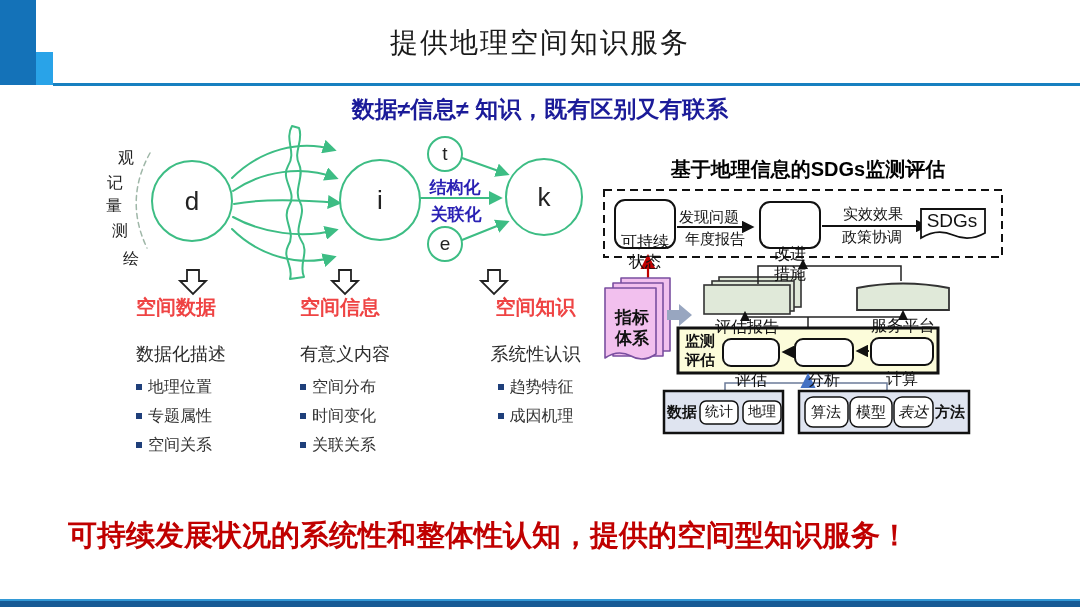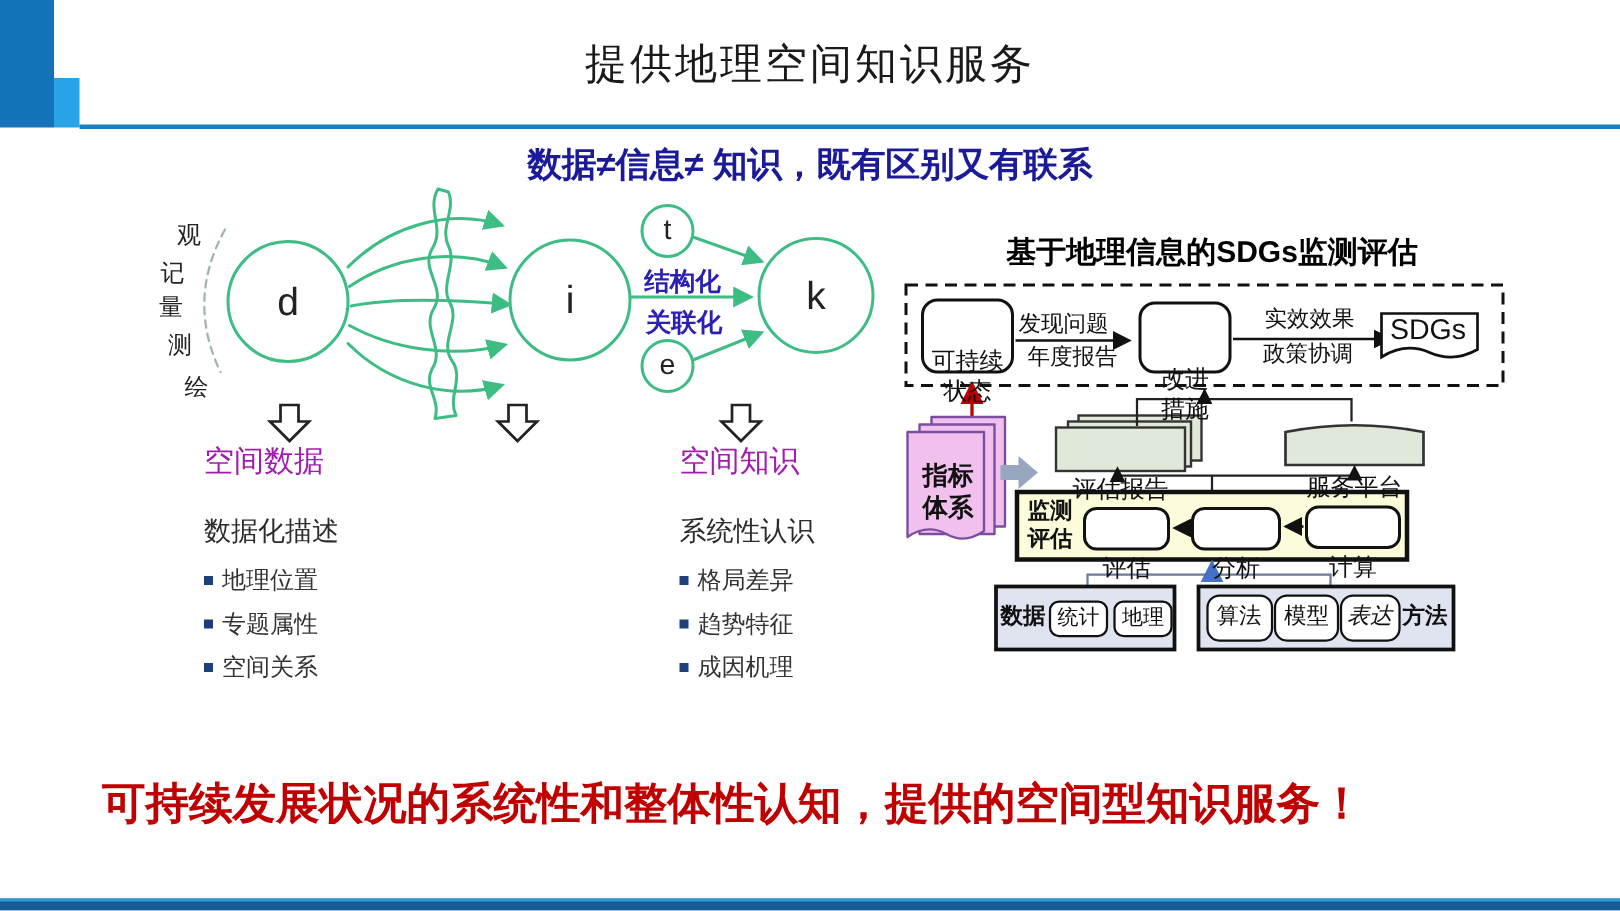--- a/index.html
+++ b/index.html
@@ -19,21 +19,21 @@
   .lbl { position:absolute; color:#111; white-space:pre-line; line-height:1.25; }
   .c   { transform:translate(-50%,-50%); text-align:center; }
 
   .node-letter { font-size:26px; color:#222; }
   .node-letter-sm { font-size:19px; color:#222; }
   .blue-op { font-size:17px; font-weight:bold; color:#2a21b4; }
   .src-char { font-size:16px; color:#222; }
 
   
   .col { position:absolute; top:294px; width:165px; }
-  .col h3 { font-size:20px; font-weight:normal; color:#a21caf; }
+  .col h3 { font-size:20px; font-weight:bold; color:#ef4444; }
   .col .sub { font-size:18px; color:#2b2b2b; margin-top:21px; }
   .col .items { margin-top:11px; list-style:none; }
   .col .items li { font-size:16px; color:#333; margin-bottom:8px; }
   .sq { display:inline-block; width:6px; height:6px; background:#1f3f7a; margin-right:6px; vertical-align:2px; }
 
   
   .sdg-title { font-size:20px; font-weight:bold; color:#000; white-space:nowrap; }
   .fs14 { font-size:14px; } .fs15 { font-size:15px; } .fs16 { font-size:16px;margin-top:28px; }
   .fs17 { font-size:17px; } .fs19 { font-size:19px; }
   .b { font-weight:bold; }
@@ -185,26 +185,34 @@
   <div class="col" style="left:136px;">
     <h3>空间数据</h3>
     <div class="sub">数据化描述</div>
     <ul class="items">
       <li><span class="sq"></span><span>地理位置</span></li>
       <li><span class="sq"></span><span>专题属性</span></li>
       <li><span class="sq"></span><span>空间关系</span></li>
     </ul>
   </div>
 
-
-  <div class="col" style="left:453px;">
+  <div class="col" style="left:300px;">
+    <h3>空间信息</h3>
+    <div class="sub">有意义内容</div>
+    <ul class="items">
+      <li><span class="sq"></span><span>空间分布</span></li>
+      <li><span class="sq"></span><span>时间变化</span></li>
+      <li><span class="sq"></span><span>关联关系</span></li>
+    </ul>
+  </div>
+
+  <div class="col" style="left:453px;text-align:center;">
     <h3>空间知识</h3>
     <div class="sub">系统性认识</div>
     <ul class="items">
-      <li><span class="sq"></span><span>格局差异</span></li>
       <li><span class="sq"></span><span>趋势特征</span></li>
       <li><span class="sq"></span><span>成因机理</span></li>
     </ul>
   </div>
 
   <span class="lbl c sdg-title" style="left:808px; top:169px;">基于地理信息的SDGs监测评估</span>
 
   <span class="lbl c fs16" style="left:645px; top:224px;">可持续
 状态</span>
   <span class="lbl c fs15" style="left:709px; top:217px;">发现问题</span>

